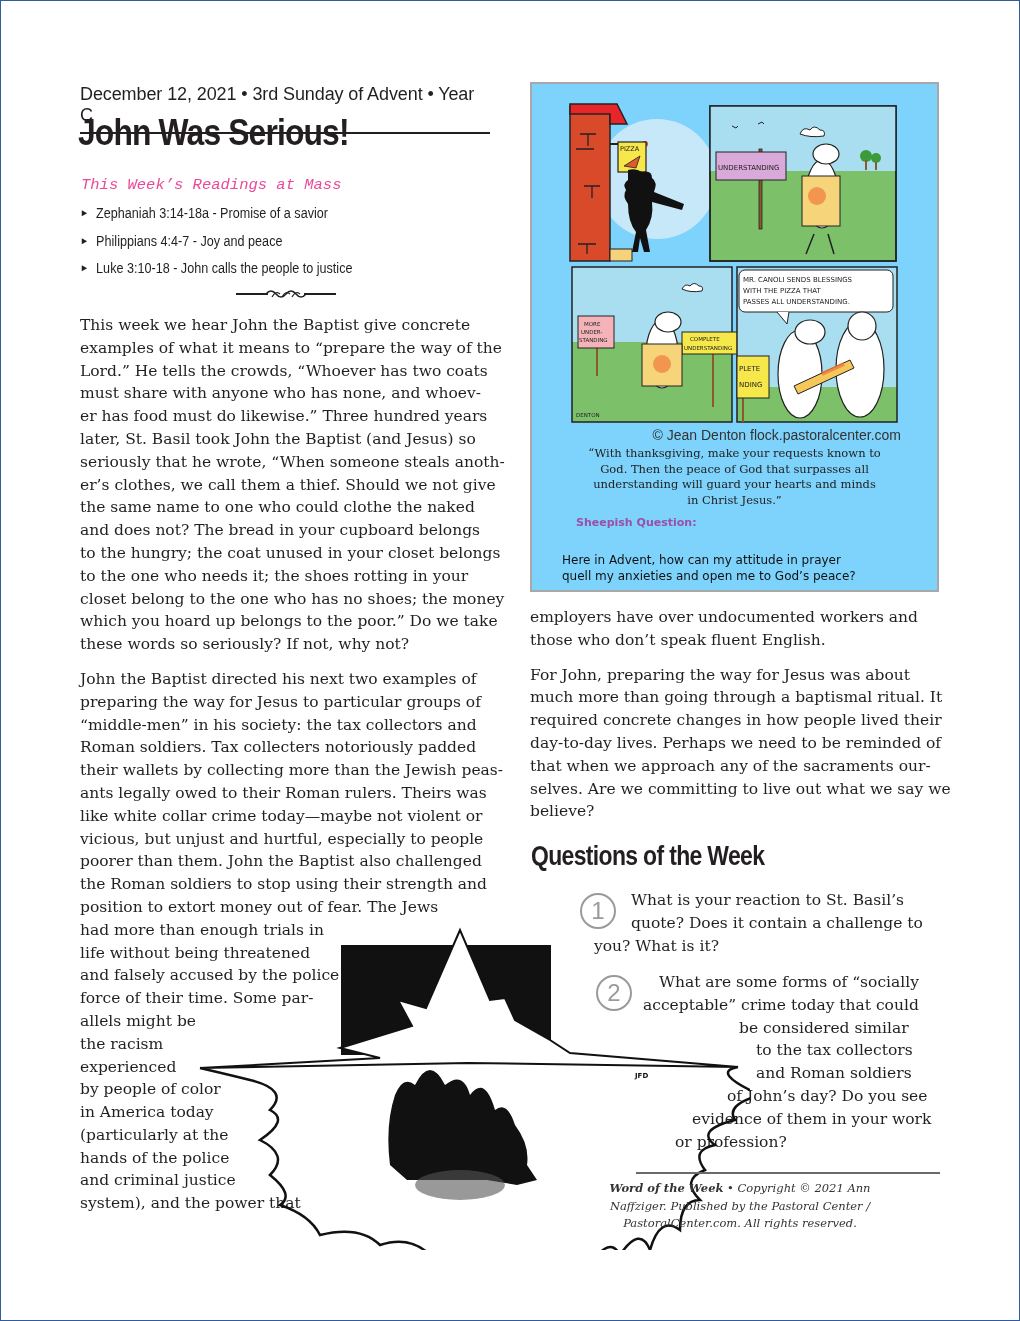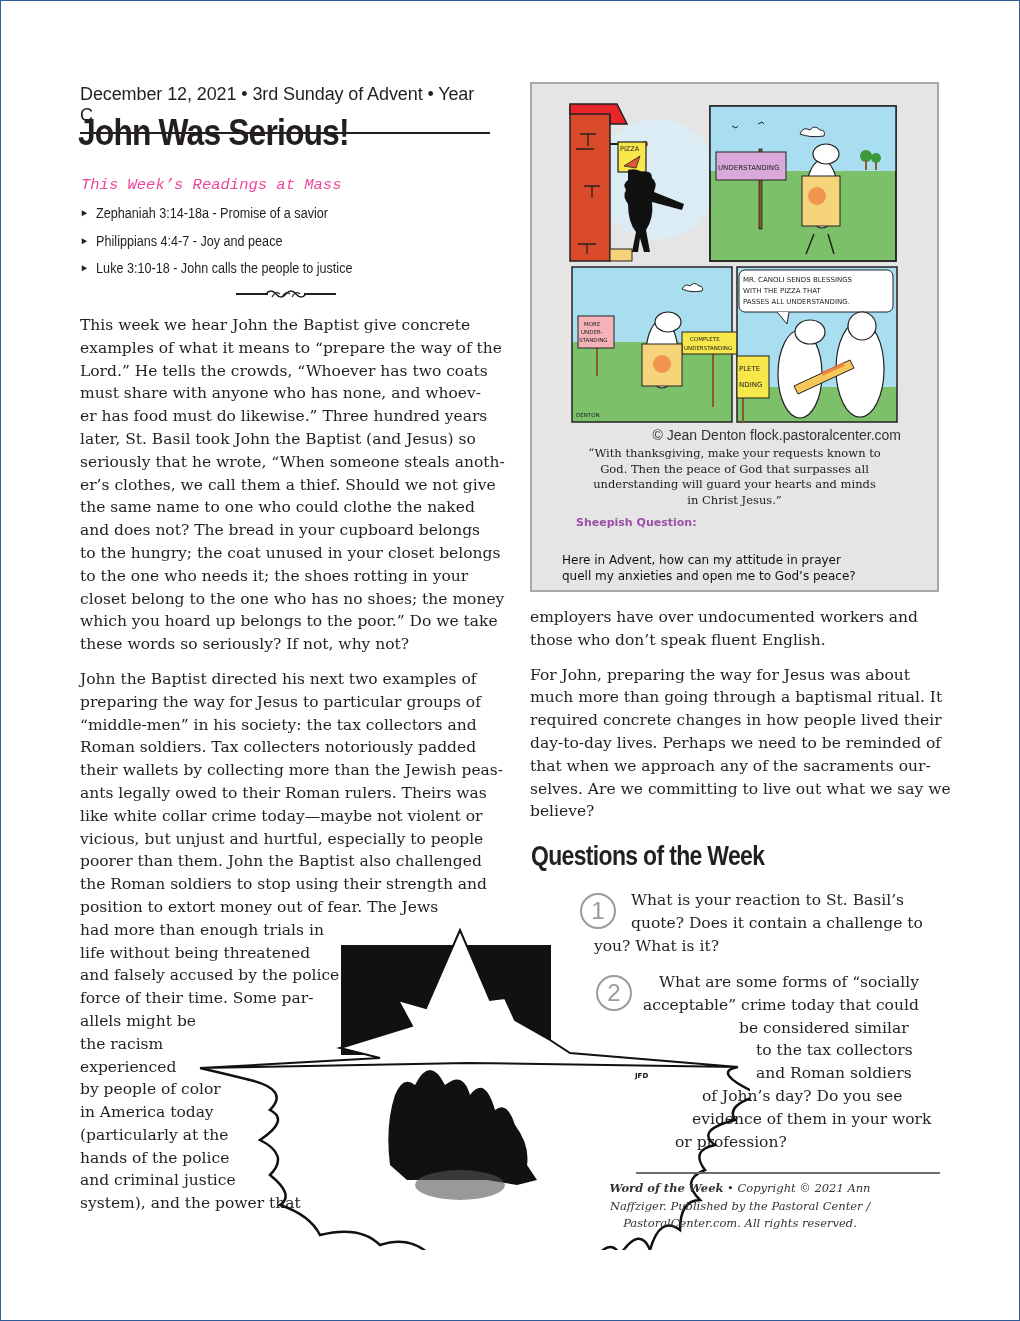--- a/index.html
+++ b/index.html
@@ -33,21 +33,21 @@
     white-space: nowrap;
   }
   .readings .arrow { font-size: 10px; margin-right: 8px; line-height: 20px; }
   .ornament { position: absolute; left: 236px; top: 288px; width: 100px; height: 12px; }
   .body-text { font-size: 15.5px; line-height: 22.8px; color: #231f20; margin: 0; }
   .col-left { position: absolute; left: 80px; top: 314px; width: 410px; }
   .col-left p { margin: 0 0 12px 0; }
   .wrap-lines span { display: block; white-space: nowrap; }
   .cartoon-box {
     position: absolute; left: 530px; top: 82px; width: 405px; height: 506px;
-    border: 2px solid #a8a8a8; background: #e5e5e5;
+    border: 2px solid #a8a8a8; background: #7dd3fc;
   }
   .comic { position: absolute; left: 0; top: 0; }
   .credit {
     position: absolute; right: 36px; top: 343px;
     font-family: "Liberation Sans", sans-serif; font-size: 14px; color: #333;
   }
   .verse {
     position: absolute; left: 30px; top: 362px; width: 345px; text-align: center;
     font-family: "DejaVu Serif", serif; font-size: 11.5px; line-height: 15.5px; color: #222;
   }
@@ -283,21 +283,21 @@
   <span style="margin-left:0">you? What is it?</span>
 </div>
 
 <div class="q-num" style="left:596px;top:975px;">2</div>
 <div class="q-text" style="left:643px;top:971px;">
   <span style="margin-left:16px">What are some forms of “socially</span>
   <span style="margin-left:0">acceptable” crime today that could</span>
   <span style="margin-left:96px">be considered similar</span>
   <span style="margin-left:113px">to the tax collectors</span>
   <span style="margin-left:113px">and Roman soldiers</span>
-  <span style="margin-left:59px">of John’s day? Do you see</span>
+  <span style="margin-left:84px">of John’s day? Do you see</span>
   <span style="margin-left:49px">evidence of them in your work</span>
   <span style="margin-left:32px">or profession?</span>
 </div>
 
 <svg class="illustration" width="560" height="330" viewBox="0 0 560 330">
   <path d="M92 30 L92 25 L110 12 L110 30 Z" fill="none"></path>
   <rect x="151" y="25" width="210" height="110" fill="#111"></rect>
   <path d="M270 10 L236 88 L208 80 L222 106 L150 128 L190 138 L10 148 L278 143 L548 147 L380 133 L360 120 L325 100 L315 78 L300 80 Z" fill="#fff" stroke="#111" stroke-width="2"></path>
   <path d="M10 148 Q40 155 60 160 q40 10 20 30 q20 10 -10 30 q30 15 10 35 q25 20 10 30 q30 10 40 30 q40 -10 60 10 q30 -10 50 10 q30 -5 40 20 q20 -20 40 -5 q20 -20 40 -5 q30 -25 40 0 q20 -30 30 -10 q20 -30 30 -5 q10 -35 30 -20 q0 -30 20 -30 q-20 -20 5 -30 q-15 -20 10 -25 q-20 -15 20 -25 q-10 -15 25 -25 Q520 152 548 147" fill="none" stroke="#111" stroke-width="2.5"></path>
   <g>

